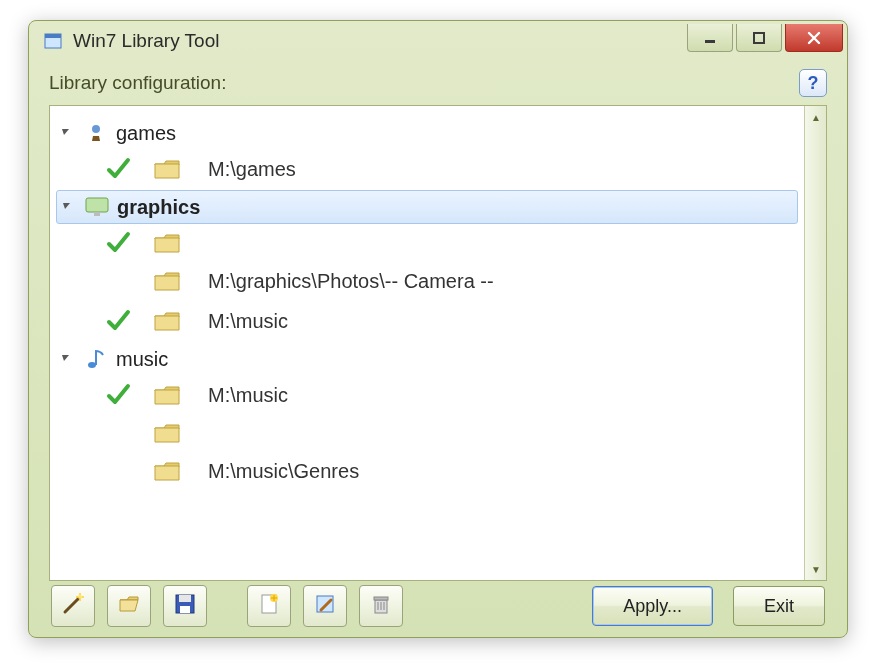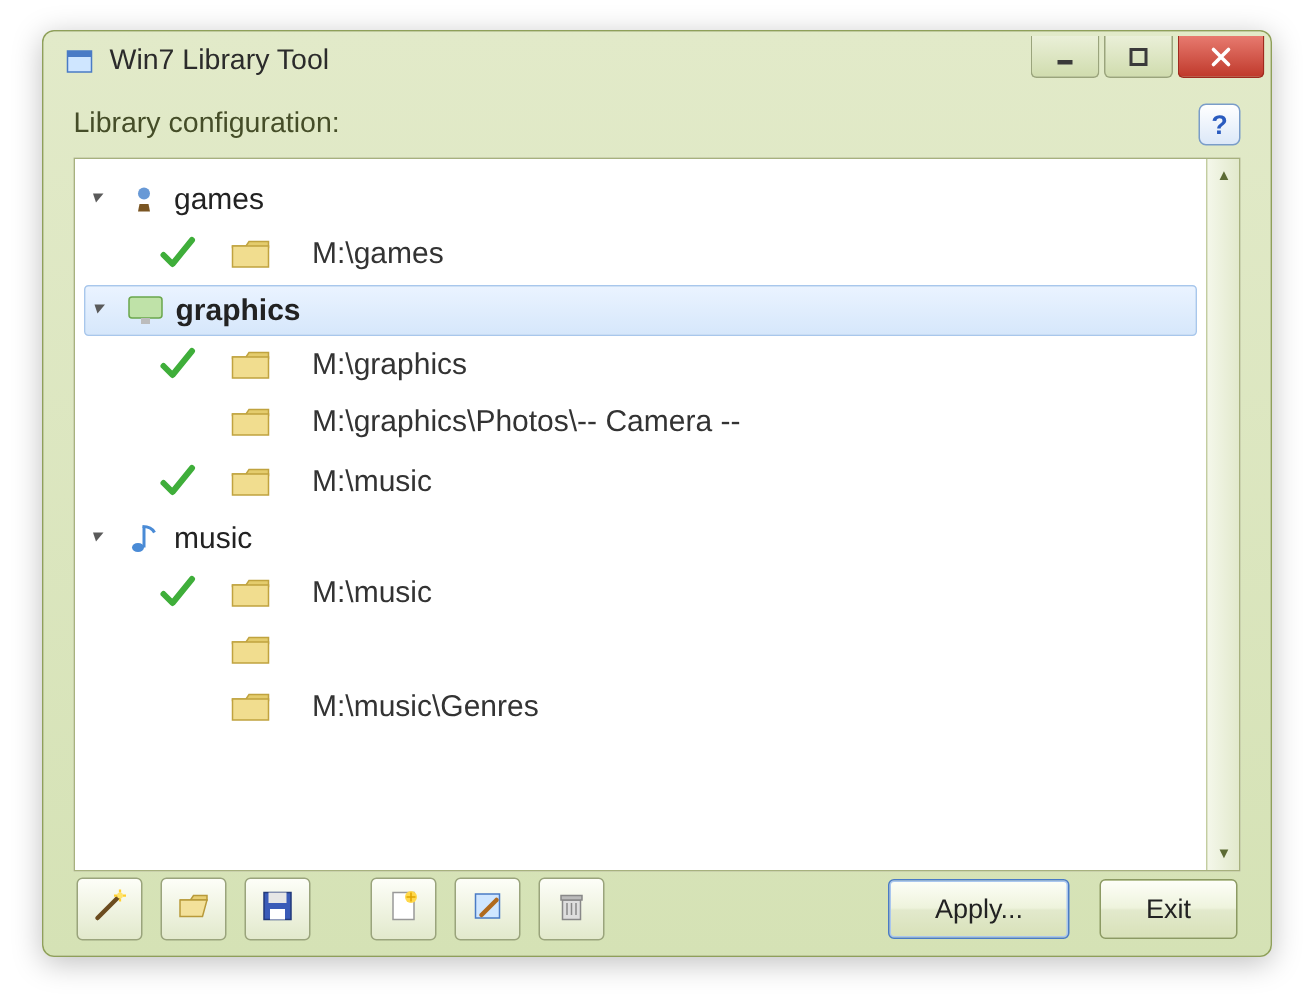--- a/index.html
+++ b/index.html
@@ -261,21 +261,20 @@
                 <svg width="26" height="26">
                   <path d="M4 14 L10 20 L23 4" fill="none" stroke="#3fae3a" stroke-width="4" stroke-linecap="round" stroke-linejoin="round"></path>
                 </svg>
               </span>
               <span class="folder-ico">
                 <svg width="28" height="24">
                   <path d="M2 7h9l2-3h13v4H2z" fill="#e4cc6d" stroke="#c0a33f"></path>
                   <path d="M2 7h24v14H2z" fill="#f1dd8f" stroke="#c0a33f"></path>
                 </svg>
               </span>
-              <span class="folder-path">M:\graphics</span>
             </div>
             <div class="folder-row">
               <span class="check"></span>
               <span class="folder-ico">
                 <svg width="28" height="24">
                   <path d="M2 7h9l2-3h13v4H2z" fill="#e4cc6d" stroke="#c0a33f"></path>
                   <path d="M2 7h24v14H2z" fill="#f1dd8f" stroke="#c0a33f"></path>
                 </svg>
               </span>
               <span class="folder-path">M:\graphics\Photos\-- Camera --</span>

